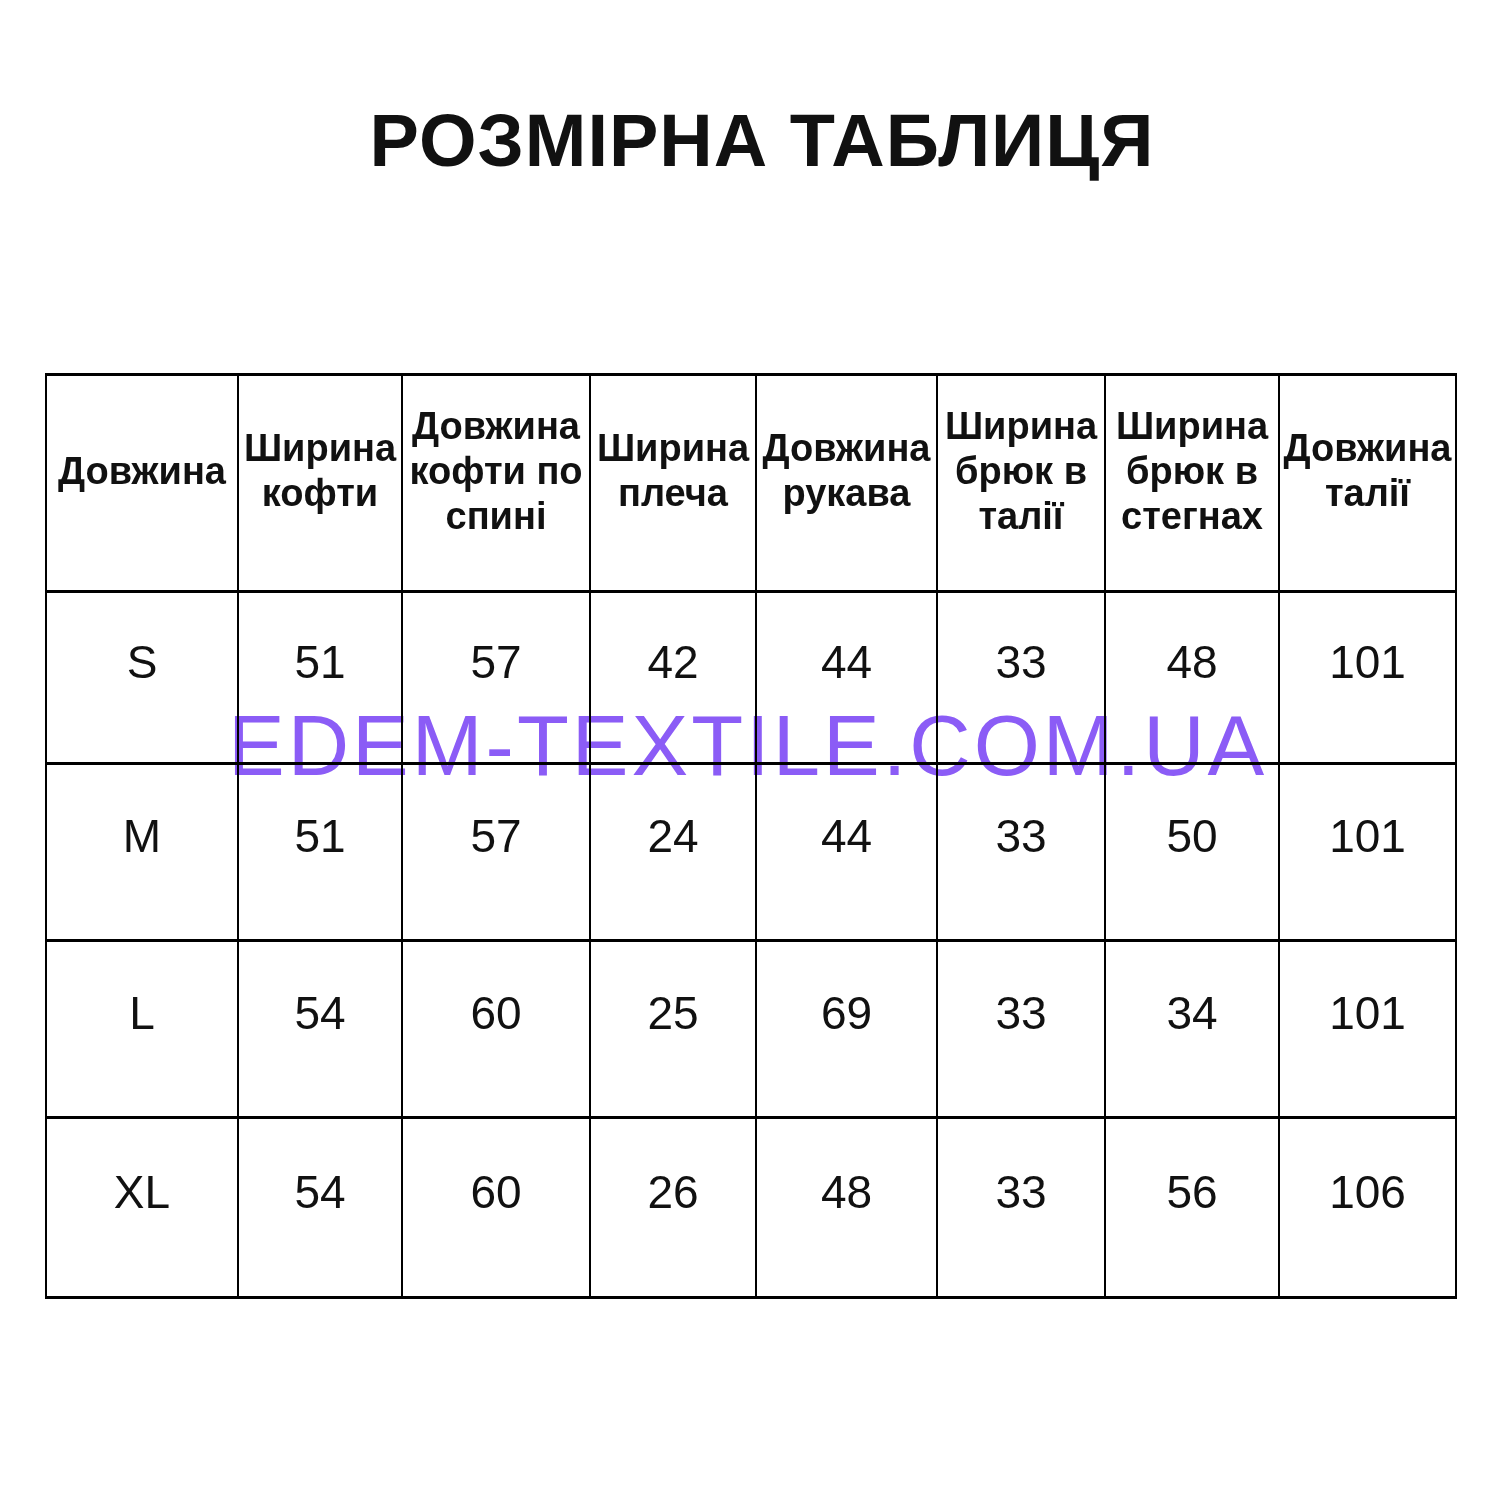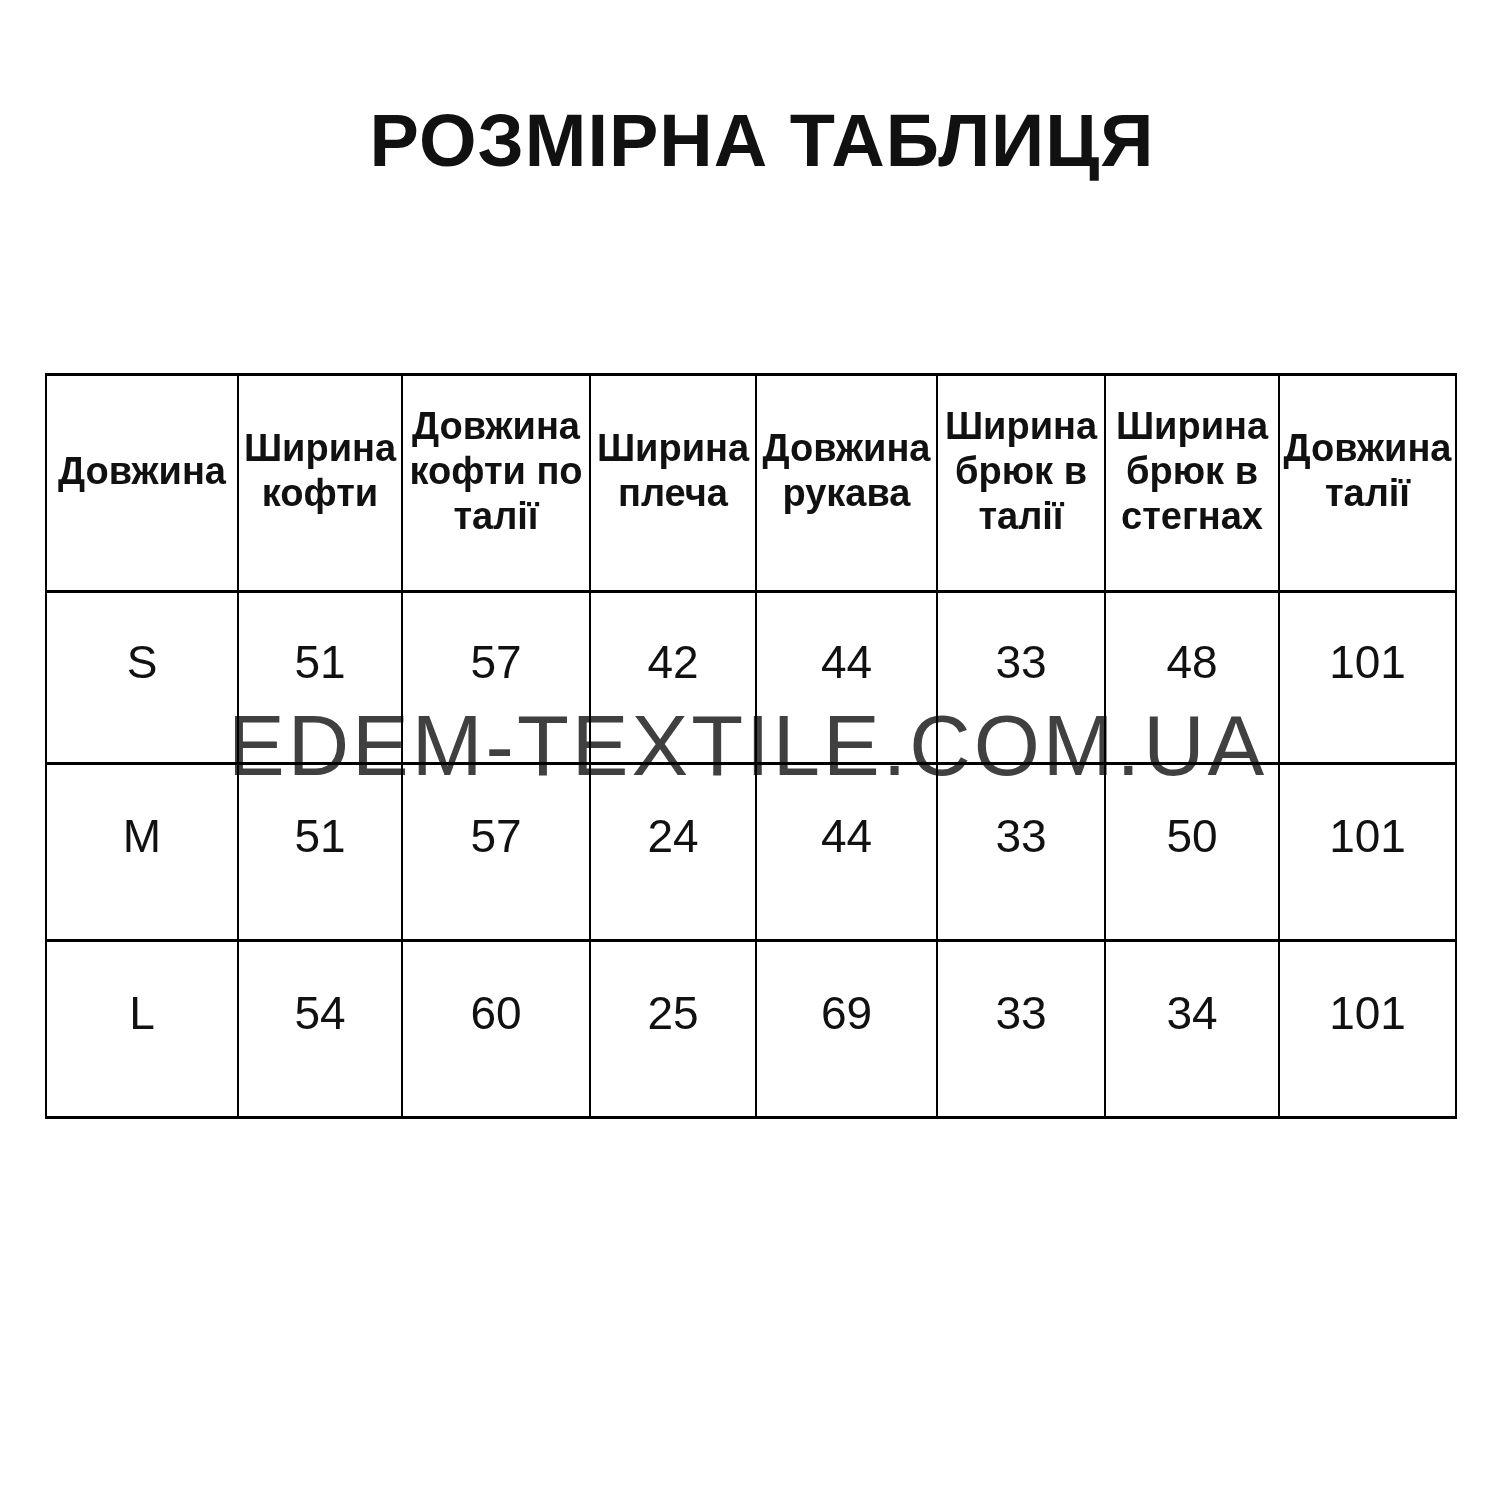--- a/index.html
+++ b/index.html
@@ -29,21 +29,21 @@
     line-height: 1;
     z-index: 2;
   }
   .watermark {
     position: absolute;
     top: 703px;
     left: 228px;
     font-size: 85px;
     font-weight: normal;
     letter-spacing: 3px;
-    color: #404040;
+    color: #8b5cf6;
     line-height: 1;
     white-space: nowrap;
     z-index: 0;
     user-select: none;
   }
   table.size-table {
     position: absolute;
     left: 45px;
     top: 373px;
     width: 1410px;
@@ -96,21 +96,21 @@
     <col style="width:166px">
     <col style="width:181px">
     <col style="width:168px">
     <col style="width:174px">
     <col style="width:177px">
   </colgroup>
   <thead>
     <tr>
       <th>Довжина</th>
       <th>Ширина кофти</th>
-      <th>Довжина кофти по талії</th>
+      <th>Довжина кофти по спині</th>
       <th>Ширина плеча</th>
       <th>Довжина рукава</th>
       <th>Ширина брюк в талії</th>
       <th>Ширина брюк в стегнах</th>
       <th>Довжина талії</th>
     </tr>
   </thead>
   <tbody>
     <tr class="row-s">
       <td>S</td>
@@ -135,14 +135,24 @@
     <tr class="row-l">
       <td>L</td>
       <td>54</td>
       <td>60</td>
       <td>25</td>
       <td>69</td>
       <td>33</td>
       <td>34</td>
       <td>101</td>
     </tr>
+    <tr class="row-xl">
+      <td>XL</td>
+      <td>54</td>
+      <td>60</td>
+      <td>26</td>
+      <td>48</td>
+      <td>33</td>
+      <td>56</td>
+      <td>106</td>
+    </tr>
   </tbody>
 </table>
 
 </body></html>

